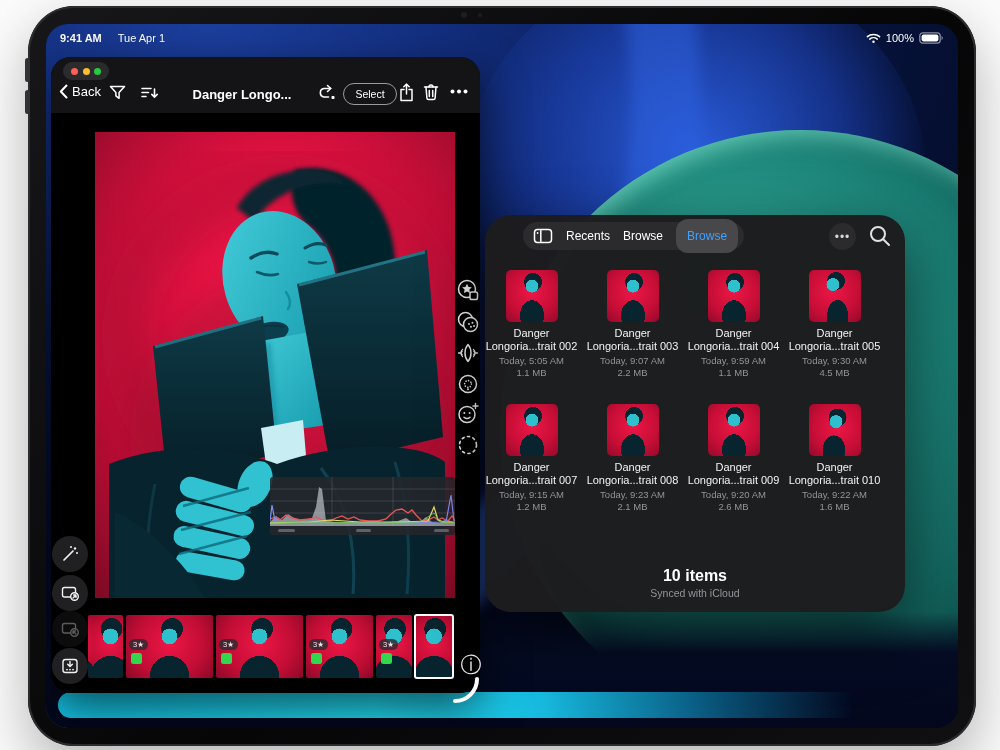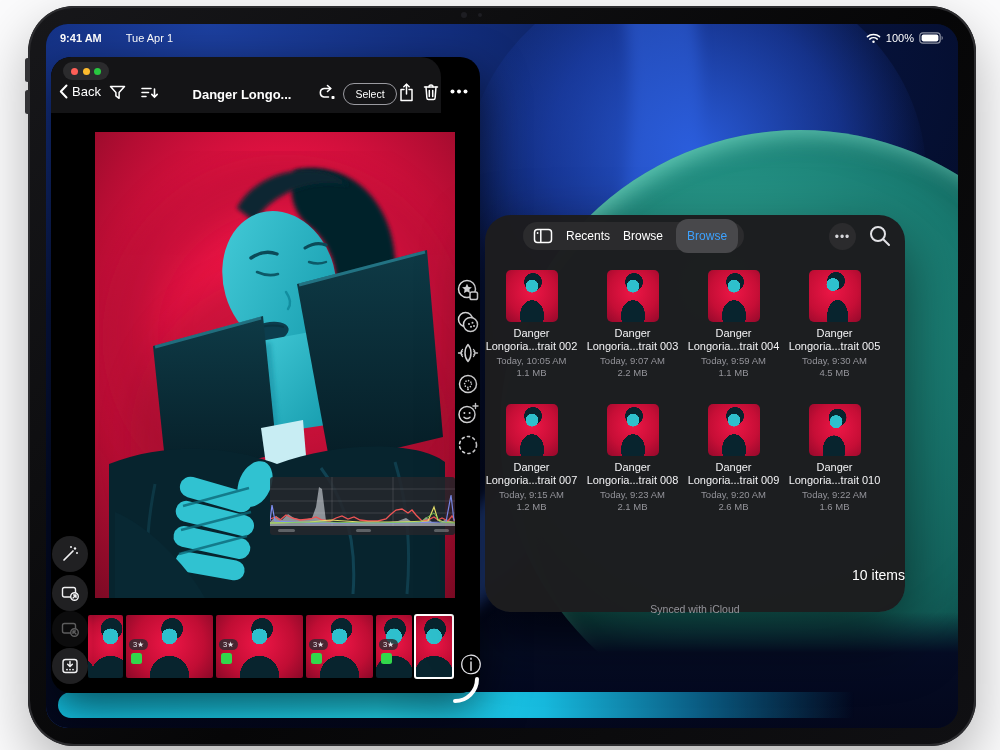--- a/index.html
+++ b/index.html
@@ -24,28 +24,28 @@
   .wp-teal{left:454px;top:106px;width:600px;height:600px;border-radius:50%;
     background:radial-gradient(circle at 36% 26%,#2b9f8f 0%,#1a7d73 38%,#13635d 66%,#0c4b48 100%);
     box-shadow:inset 8px 12px 22px -6px rgba(150,255,230,.55), inset -20px -30px 60px rgba(0,20,20,.45);}
   .wp-wedge{left:0;top:588px;width:912px;height:120px;
     background:linear-gradient(180deg,rgba(4,10,34,0) 0%,#050c24 34%,#03071c 100%);}
   .wp-swoosh{left:12px;top:668px;width:838px;height:26px;border-radius:14px;filter:blur(.6px);
     background:linear-gradient(90deg,#14c9ec 0%,#22e2fa 38%,#17b9dd 58%,#0b5f86 76%,rgba(8,40,90,0) 95%);}
 
   
   .statusbar{left:0;top:8px;width:912px;height:16px;color:#fff;font-size:11px;}
-  .sb-left{left:14px;top:0;display:flex;gap:24px;align-items:center;}
+  .sb-left{left:14px;top:0;display:flex;gap:16px;align-items:center;}
   .sb-right{right:14px;top:0;display:flex;gap:5px;align-items:center;}
   .sb-time{font-weight:bold;}
 
   
   .pm{left:5px;top:33px;width:429px;height:636px;border-radius:20px;background:#000;
     box-shadow:0 18px 45px rgba(0,0,0,.6);}
-  .pm-titlebar{left:0;top:0;width:390px;height:56px;border-radius:20px 20px 0 0;background:#141416;}
+  .pm-titlebar{left:0;top:0;width:429px;height:56px;border-radius:20px 20px 0 0;background:#141416;}
   .tl-chip{left:12px;top:5px;width:46px;height:18px;border-radius:10px;background:#2b2b2d;
     display:flex;align-items:center;justify-content:center;gap:4.5px;}
   .tl{width:7px;height:7px;border-radius:50%;}
   .pm-toolrow{left:0;top:22px;width:429px;height:32px;}
   .pm-back{left:8px;top:5px;display:flex;align-items:center;gap:4px;color:#fff;font-size:13px;}
   .icon-btn{display:flex;align-items:center;justify-content:center;}
   .pm-title{left:132px;top:8px;width:118px;text-align:center;color:#fff;font-size:13px;font-weight:bold;
     white-space:nowrap;overflow:hidden;}
   .select-pill{left:292px;top:4px;width:52px;height:20px;border:1.4px solid #9a9aa0;border-radius:11px;
     color:#fff;font-size:10.5px;display:flex;align-items:center;justify-content:center;}
@@ -93,22 +93,22 @@
   .f-item{width:96px;display:flex;flex-direction:column;align-items:center;text-align:center;}
   .f-thumb{width:52px;height:52px;border-radius:5px;margin-bottom:5px;background:
     radial-gradient(circle 6.5px at 50% 31%,#2ec0cd 97%,transparent),
     radial-gradient(circle 9px at 52% 23%,#08242e 97%,transparent),
     radial-gradient(ellipse 17px 22px at 50% 88%,#08242e 70%,transparent 71%),
     radial-gradient(circle at 50% 42%,#ee1646 0%,#c60e36 60%,#93092b 100%);}
   .f-name{color:#f3f3f5;font-size:11px;line-height:13px;white-space:nowrap;}
   .f-date,.f-size{color:#94949a;font-size:9.5px;line-height:12px;}
   .f-date{margin-top:2px;}
   .f-footer{left:0;top:352px;width:420px;text-align:center;color:#fff;}
-  .f-count{font-size:14px;font-weight:normal;text-align:right;}
-  .f-sync{font-size:10.5px;color:#94949a;margin-top:20px;}
+  .f-count{font-size:16px;font-weight:bold;}
+  .f-sync{font-size:10.5px;color:#94949a;margin-top:2px;}
 
   svg{display:block;}
 </style>
 </head>
 <body>
 
 <div class="abs device">
   <div class="abs side-btn" style="top:52px"></div>
   <div class="abs side-btn" style="top:84px"></div>
   <div class="abs cam-dot" style="left:433px;top:6px"></div>
@@ -441,21 +441,21 @@
           <circle cx="11" cy="11" r="7"></circle>
             <line x1="16.2" y1="16.2" x2="22" y2="22"></line>
         </svg>
       </div>
 
       <div class="abs f-grid">
         <div class="f-item">
           <div class="f-thumb"></div>
           <div class="f-name">Danger</div>
           <div class="f-name">Longoria...trait 002</div>
-          <div class="f-date">Today, 10:05 AM</div>
+          <div class="f-date">Today, 5:05 AM</div>
           <div class="f-size">1.1 MB</div>
         </div>
         <div class="f-item">
           <div class="f-thumb"></div>
           <div class="f-name">Danger</div>
           <div class="f-name">Longoria...trait 003</div>
           <div class="f-date">Today, 9:07 AM</div>
           <div class="f-size">2.2 MB</div>
         </div>
         <div class="f-item">

